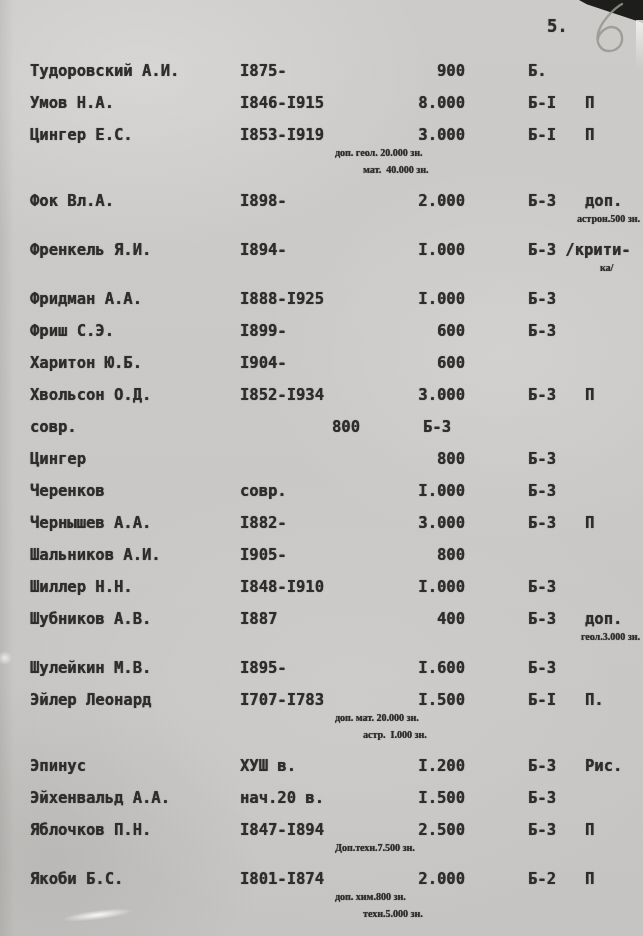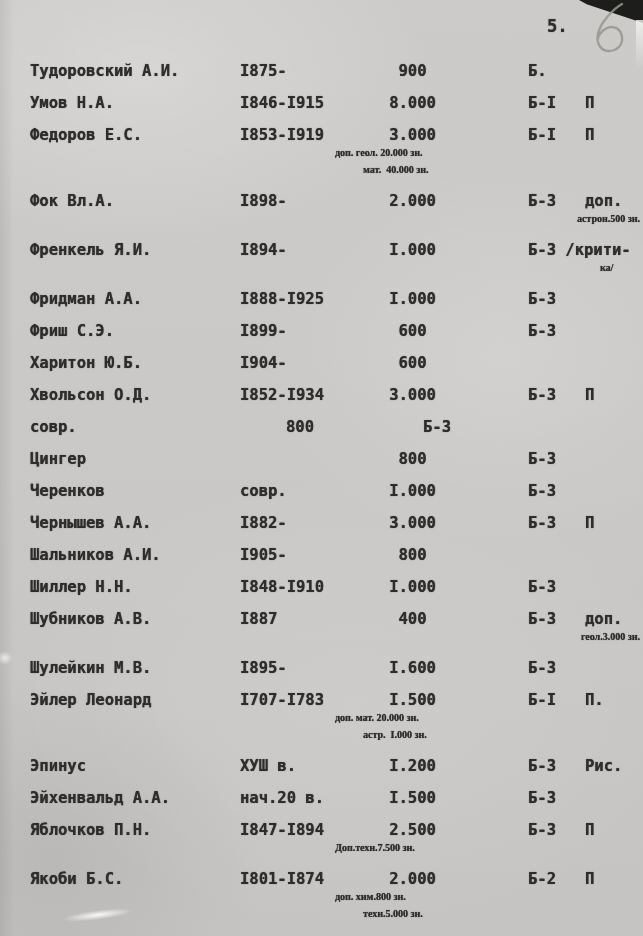--- a/index.html
+++ b/index.html
@@ -48,21 +48,21 @@
   .doc-table{
     position:absolute; left:30px; top:62px; width:610px;
   }
   .row{ margin-bottom:14px; }
   .line{
     display:grid;
     grid-template-columns:210px 120px 105px 120px 1fr;
     line-height:18px;
     font-size:15.5px;
   }
-  .cell-count{ text-align:center; }
+  .cell-count{ text-align:right; }
   .cell-category{ padding-left:63px; white-space:nowrap; }
   .cell-mark{ white-space:nowrap; }
   .sub{ line-height:17px; font-size:10px; white-space:pre;font-family:Liberation Serif, serif; }
   .sub-a{ padding-left:305px; }
   .sub-b{ padding-left:333px; }
   .sub-cat{ padding-left:466px;text-align:right; }
   .sub-mark{ padding-left:570px; }
 </style>
 </head>
 <body>
@@ -94,21 +94,21 @@
         <div class="line ink">
           <div class="cell-name">Умов Н.А.</div>
           <div class="cell-dates">I846-I915</div>
           <div class="cell-count">8.000</div>
           <div class="cell-category">Б-I</div>
           <div class="cell-mark">П</div>
         </div>
       </div>
       <div class="row">
         <div class="line ink">
-          <div class="cell-name">Федоров Е.С.</div>
+          <div class="cell-name">Цингер Е.С.</div>
           <div class="cell-dates">I853-I919</div>
           <div class="cell-count">3.000</div>
           <div class="cell-category">Б-I</div>
           <div class="cell-mark">П</div>
         </div>
         <div class="sub sub-a ink">доп. геол. 20.000 зн.</div>
         <div class="sub sub-b ink">мат.  40.000 зн.</div>
       </div>
       <div class="row">
         <div class="line ink">

